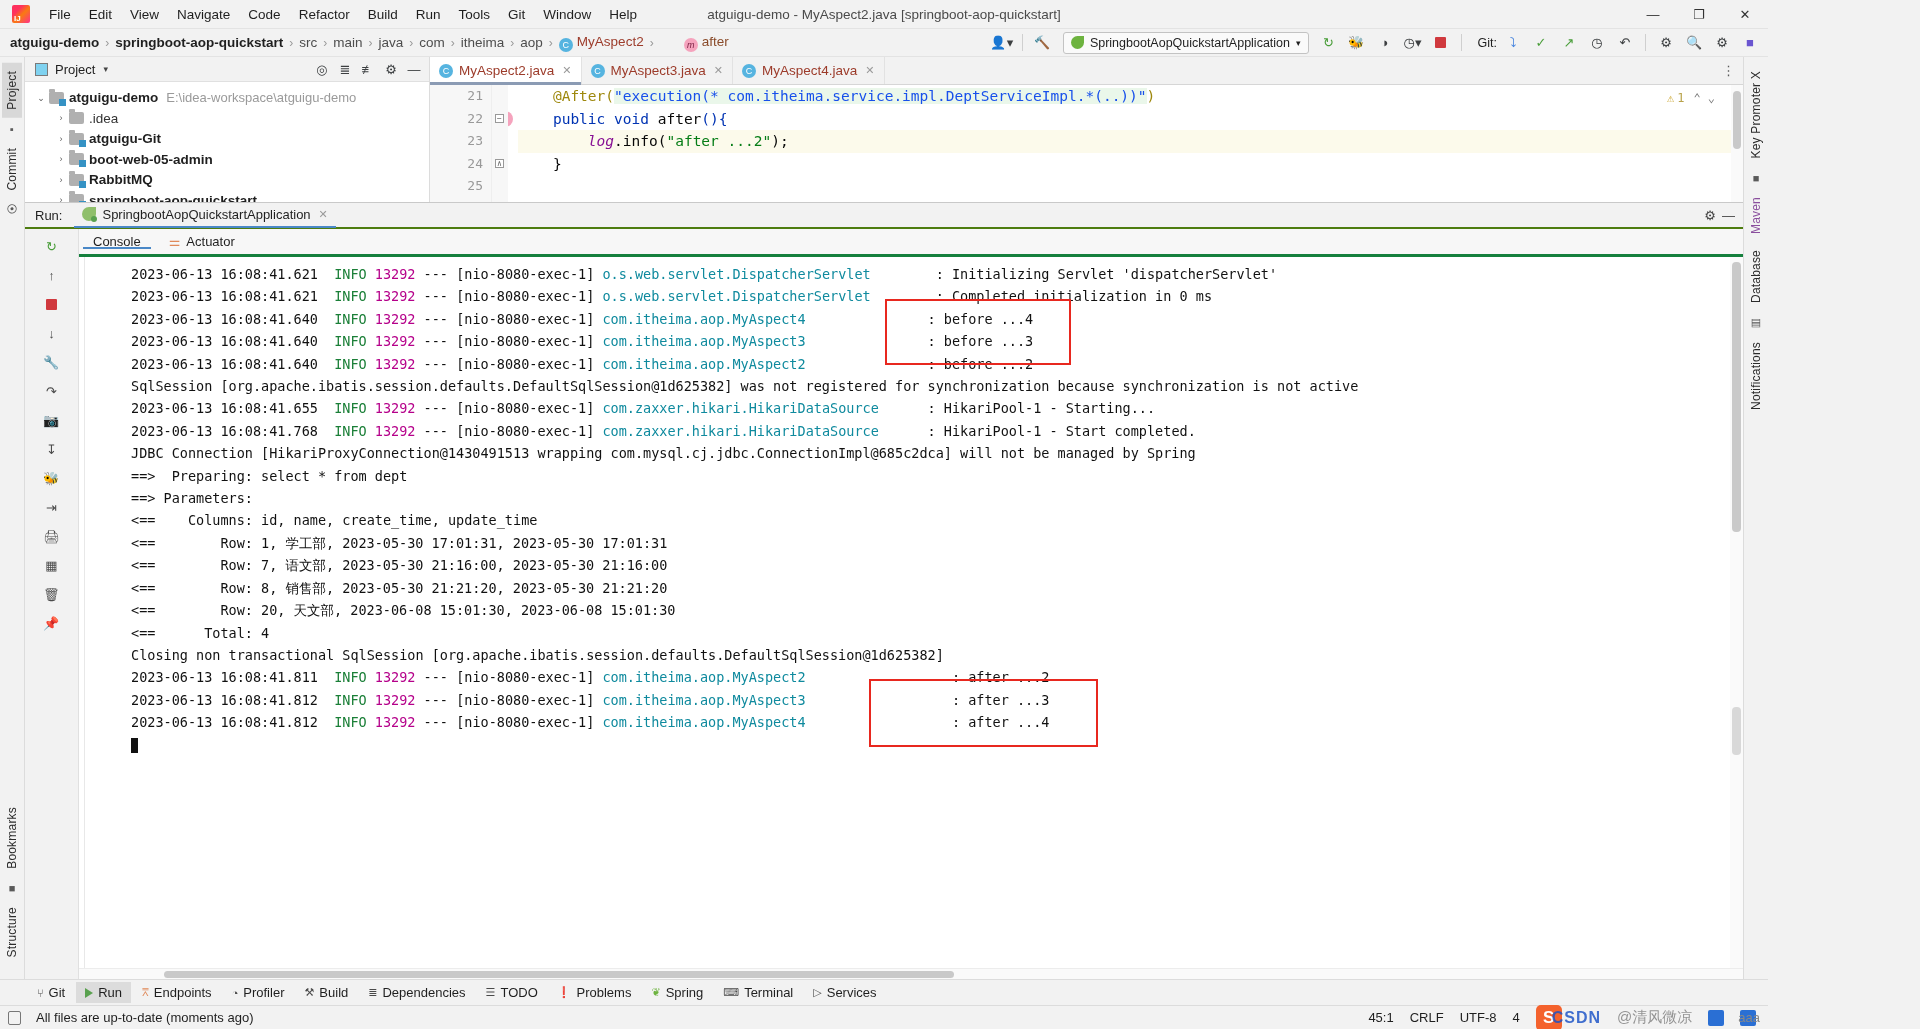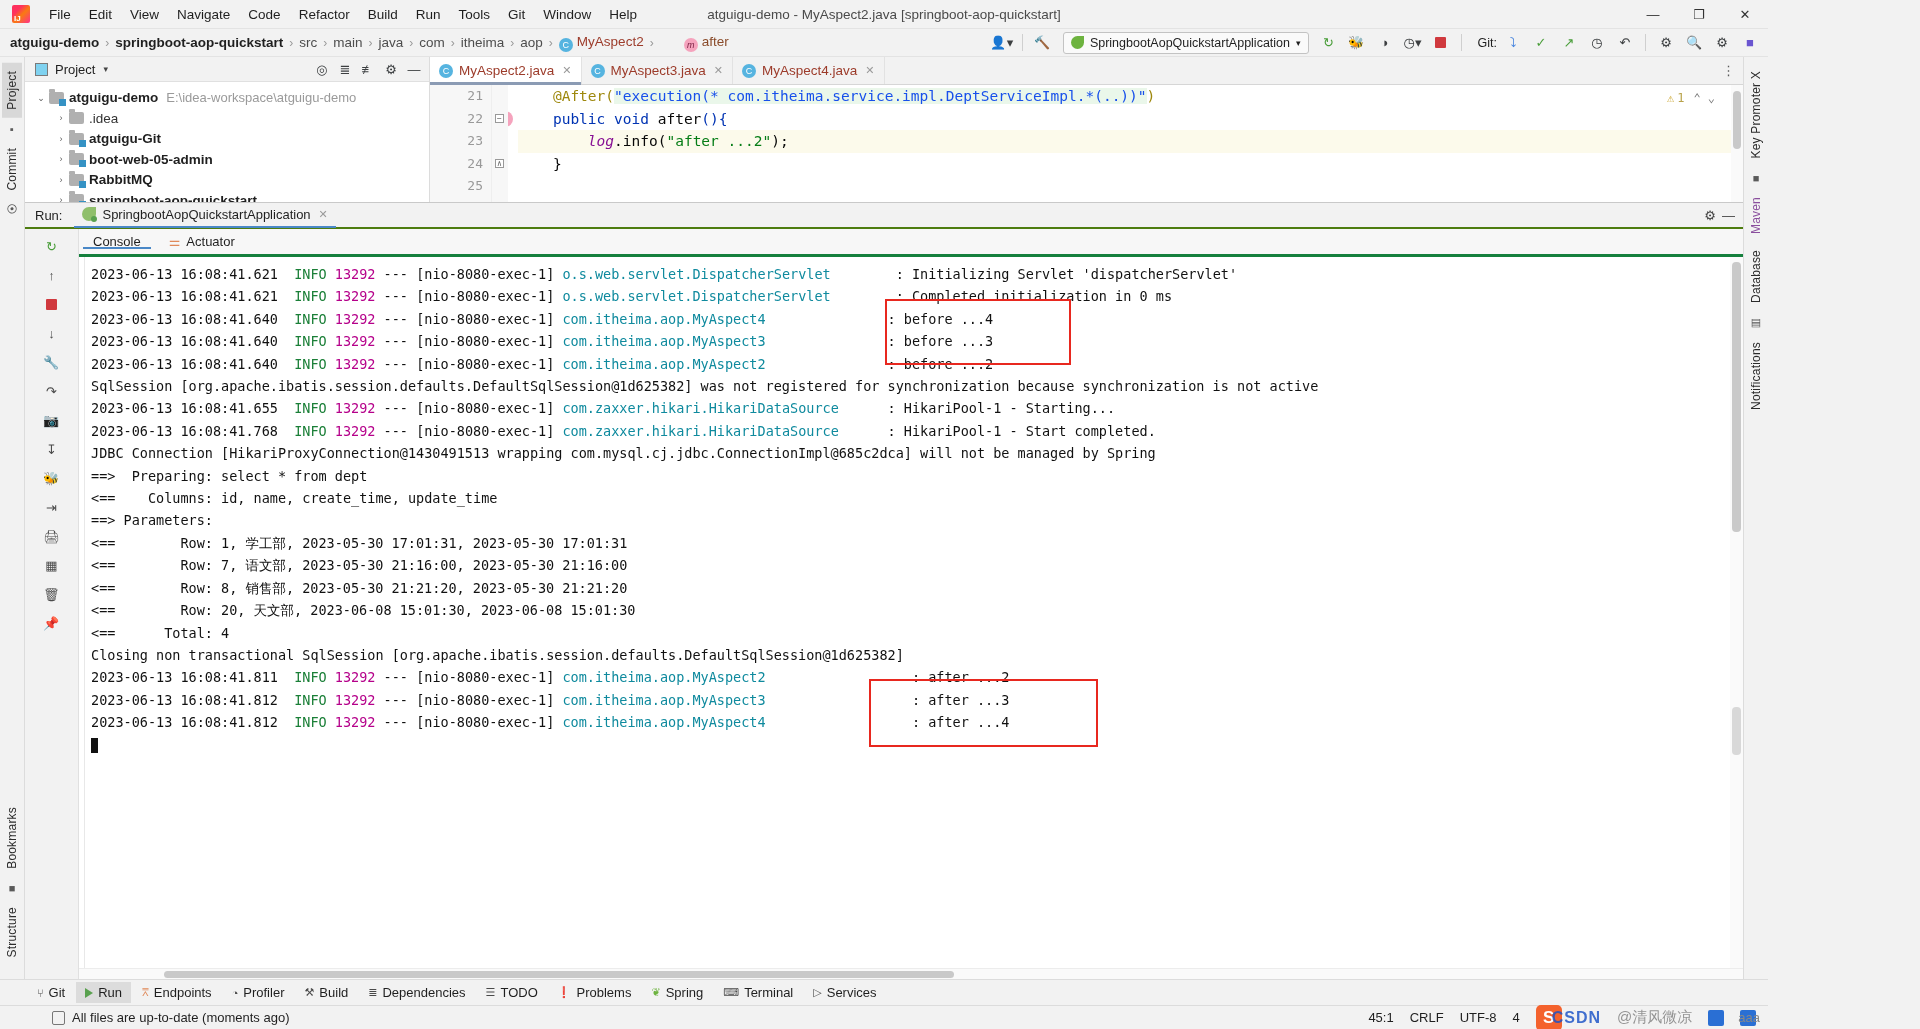--- a/index.html
+++ b/index.html
@@ -156,21 +156,21 @@
   .run-main { flex: 1; display: flex; flex-direction: column; min-width: 0; }
   .console-tabs { height: 28px; min-height:28px; display: flex; align-items: center; background: #f7f7f7;
     border-bottom: 3px solid #15803d; }
   .ctab { display: flex; align-items: center; gap: 6px; padding: 0 14px; font-size: 13px; position: relative; }
   .ctab.active::after { content:""; position:absolute; left:4px; right:4px; bottom:0; height:2px; background:#4a88c7; }
   .actuator-ic { color:#e08a5a; font-size:13px;}
 
   .console { flex: 1; overflow: hidden; position: relative; background: #ffffff;
     font-family: "DejaVu Sans Mono", monospace; font-size: 13.5px; padding: 6px 0 0 8px; }
   .cons-left-gut { position:absolute; left:0; top:0; bottom:0; width:6px; border-right:1px solid #e8e8e8;}
-  .lg { line-height: 22.4px; white-space: pre; padding-left: 4px; }
+  .lg { line-height: 22.4px; white-space: pre; padding-left: 4px; margin-left: 40px; }
   .t-date { color: #111; }
   .t-info { color: #1a7f37; }
   .t-pid  { color: #b5008a; }
   .t-dash { color: #111; }
   .t-thread { color: #111; }
   .t-logger { color: #0f8a9e; }
   .t-msg { color: #111; }
   .redbox { position: absolute; border: 2px solid #e8281f; pointer-events: none; }
   .cons-scroll { position:absolute; right:0; top:0; bottom:0; width:13px; background:#fafafa;}
   .cons-thumb { position:absolute; right:2px; width:9px; background:#c9c9c9; border-radius:4px;}
@@ -184,21 +184,21 @@
   .bottom-bar { height: 26px; min-height:26px; display: flex; align-items: center; background: #f2f2f2;
     border-top: 1px solid #dcdcdc; padding-left: 28px; gap: 2px;}
   .bb-item { display: flex; align-items: center; gap: 5px; padding: 3px 9px; font-size: 13px; color: #1f1f1f; }
   .bb-item.active { background: #dcdcdc; }
   .bb-ic { font-size: 11px; color: #4a4a4a; display:inline-flex; align-items:center;}
   .play-tri { width:0;height:0;border-left:8px solid #59a14f;border-top:5px solid transparent;border-bottom:5px solid transparent;}
 
   
   .status-bar { height: 24px; min-height:24px; display: flex; align-items: center; background: #f2f2f2;
     border-top: 1px solid #dcdcdc; padding: 0 8px; font-size: 13px; color: #1f1f1f; }
-  .sb-left { display: flex; align-items: center; gap: 7px; margin-left: 44px; }
+  .sb-left { display: flex; align-items: center; gap: 15px; }
   .sb-right { margin-left: auto; display: flex; align-items: center; gap: 16px; }
   .sb-ic { width:13px;height:14px;border:1px solid #777;border-radius:2px;display:inline-block;}
   .wm-s { width:26px;height:26px;background:#f4622d;border-radius:5px;color:#fff;font-size:17px;
     display:flex;align-items:center;justify-content:center;font-weight:bold;}
   .wm-text { color:#1a52c7; font-size:16px; opacity:.82; font-weight:bold; letter-spacing:1px;}
   .wm-cn { color:#555; font-size:15px; opacity:.6;}
   .blue-ic { width:16px;height:16px;background:#2a6fd4;border-radius:2px;display:inline-block;}
 </style>
 </head>
 <body>
@@ -457,22 +457,22 @@
                   <div class="lg"><span class="t-date">2023-06-13 16:08:41.621</span><span class="t-info">  INFO </span><span class="t-pid">13292</span><span class="t-dash"> --- </span><span class="t-thread">[nio-8080-exec-1] </span><span class="t-logger">o.s.web.servlet.DispatcherServlet       </span><span class="t-msg"> : Initializing Servlet 'dispatcherServlet'</span></div>
                   <div class="lg"><span class="t-date">2023-06-13 16:08:41.621</span><span class="t-info">  INFO </span><span class="t-pid">13292</span><span class="t-dash"> --- </span><span class="t-thread">[nio-8080-exec-1] </span><span class="t-logger">o.s.web.servlet.DispatcherServlet       </span><span class="t-msg"> : Completed initialization in 0 ms</span></div>
                   <div class="lg"><span class="t-date">2023-06-13 16:08:41.640</span><span class="t-info">  INFO </span><span class="t-pid">13292</span><span class="t-dash"> --- </span><span class="t-thread">[nio-8080-exec-1] </span><span class="t-logger">com.itheima.aop.MyAspect4              </span><span class="t-msg"> : before ...4</span></div>
                   <div class="lg"><span class="t-date">2023-06-13 16:08:41.640</span><span class="t-info">  INFO </span><span class="t-pid">13292</span><span class="t-dash"> --- </span><span class="t-thread">[nio-8080-exec-1] </span><span class="t-logger">com.itheima.aop.MyAspect3              </span><span class="t-msg"> : before ...3</span></div>
                   <div class="lg"><span class="t-date">2023-06-13 16:08:41.640</span><span class="t-info">  INFO </span><span class="t-pid">13292</span><span class="t-dash"> --- </span><span class="t-thread">[nio-8080-exec-1] </span><span class="t-logger">com.itheima.aop.MyAspect2              </span><span class="t-msg"> : before ...2</span></div>
                   <div class="lg"><span class="t-msg">SqlSession [org.apache.ibatis.session.defaults.DefaultSqlSession@1d625382] was not registered for synchronization because synchronization is not active</span></div>
                   <div class="lg"><span class="t-date">2023-06-13 16:08:41.655</span><span class="t-info">  INFO </span><span class="t-pid">13292</span><span class="t-dash"> --- </span><span class="t-thread">[nio-8080-exec-1] </span><span class="t-logger">com.zaxxer.hikari.HikariDataSource     </span><span class="t-msg"> : HikariPool-1 - Starting...</span></div>
                   <div class="lg"><span class="t-date">2023-06-13 16:08:41.768</span><span class="t-info">  INFO </span><span class="t-pid">13292</span><span class="t-dash"> --- </span><span class="t-thread">[nio-8080-exec-1] </span><span class="t-logger">com.zaxxer.hikari.HikariDataSource     </span><span class="t-msg"> : HikariPool-1 - Start completed.</span></div>
                   <div class="lg"><span class="t-msg">JDBC Connection [HikariProxyConnection@1430491513 wrapping com.mysql.cj.jdbc.ConnectionImpl@685c2dca] will not be managed by Spring</span></div>
                   <div class="lg"><span class="t-msg">==&gt;  Preparing: select * from dept</span></div>
+                  <div class="lg"><span class="t-msg">==&gt; Parameters: </span></div>
                   <div class="lg"><span class="t-msg">&lt;==    Columns: id, name, create_time, update_time</span></div>
-                  <div class="lg"><span class="t-msg">==&gt; Parameters: </span></div>
                   <div class="lg"><span class="t-msg">&lt;==        Row: 1, 学工部, 2023-05-30 17:01:31, 2023-05-30 17:01:31</span></div>
                   <div class="lg"><span class="t-msg">&lt;==        Row: 7, 语文部, 2023-05-30 21:16:00, 2023-05-30 21:16:00</span></div>
                   <div class="lg"><span class="t-msg">&lt;==        Row: 8, 销售部, 2023-05-30 21:21:20, 2023-05-30 21:21:20</span></div>
                   <div class="lg"><span class="t-msg">&lt;==        Row: 20, 天文部, 2023-06-08 15:01:30, 2023-06-08 15:01:30</span></div>
                   <div class="lg"><span class="t-msg">&lt;==      Total: 4</span></div>
                   <div class="lg"><span class="t-msg">Closing non transactional SqlSession [org.apache.ibatis.session.defaults.DefaultSqlSession@1d625382]</span></div>
                   <div class="lg"><span class="t-date">2023-06-13 16:08:41.811</span><span class="t-info">  INFO </span><span class="t-pid">13292</span><span class="t-dash"> --- </span><span class="t-thread">[nio-8080-exec-1] </span><span class="t-logger">com.itheima.aop.MyAspect2                 </span><span class="t-msg"> : after ...2</span></div>
                   <div class="lg"><span class="t-date">2023-06-13 16:08:41.812</span><span class="t-info">  INFO </span><span class="t-pid">13292</span><span class="t-dash"> --- </span><span class="t-thread">[nio-8080-exec-1] </span><span class="t-logger">com.itheima.aop.MyAspect3                 </span><span class="t-msg"> : after ...3</span></div>
                   <div class="lg"><span class="t-date">2023-06-13 16:08:41.812</span><span class="t-info">  INFO </span><span class="t-pid">13292</span><span class="t-dash"> --- </span><span class="t-thread">[nio-8080-exec-1] </span><span class="t-logger">com.itheima.aop.MyAspect4                 </span><span class="t-msg"> : after ...4</span></div>
                   <div class="lg"><span class="cursor-bar"></span></div>

